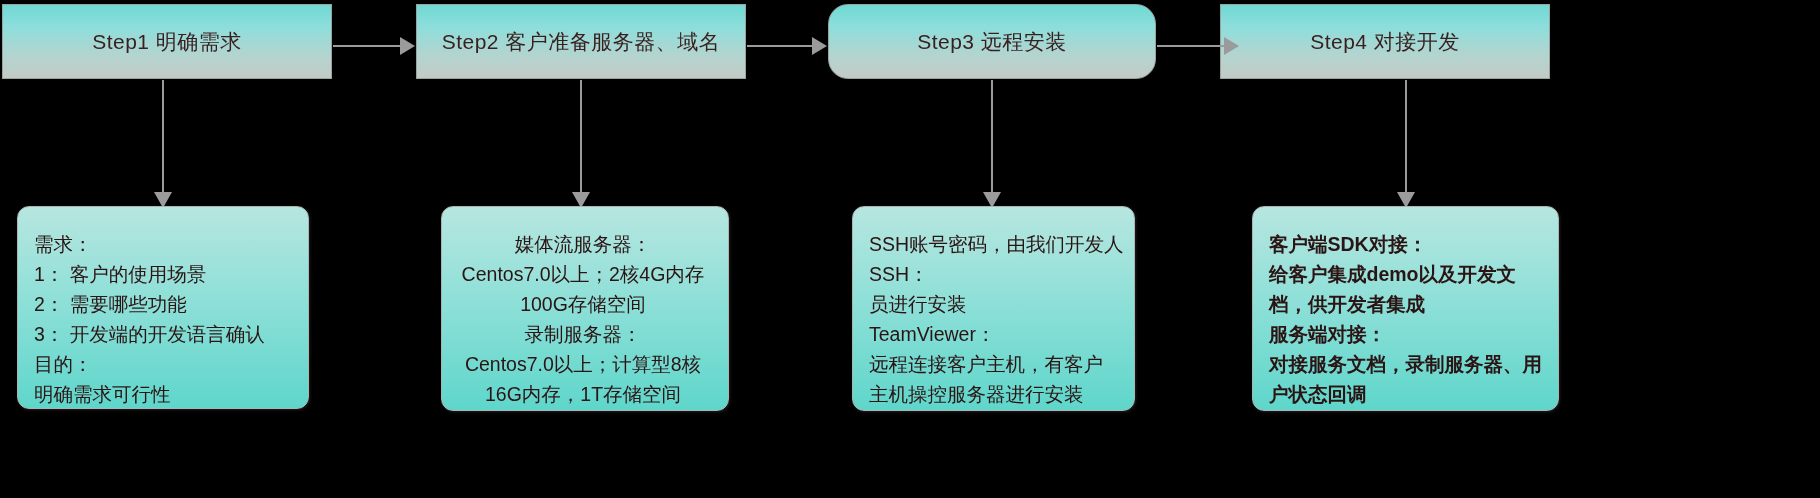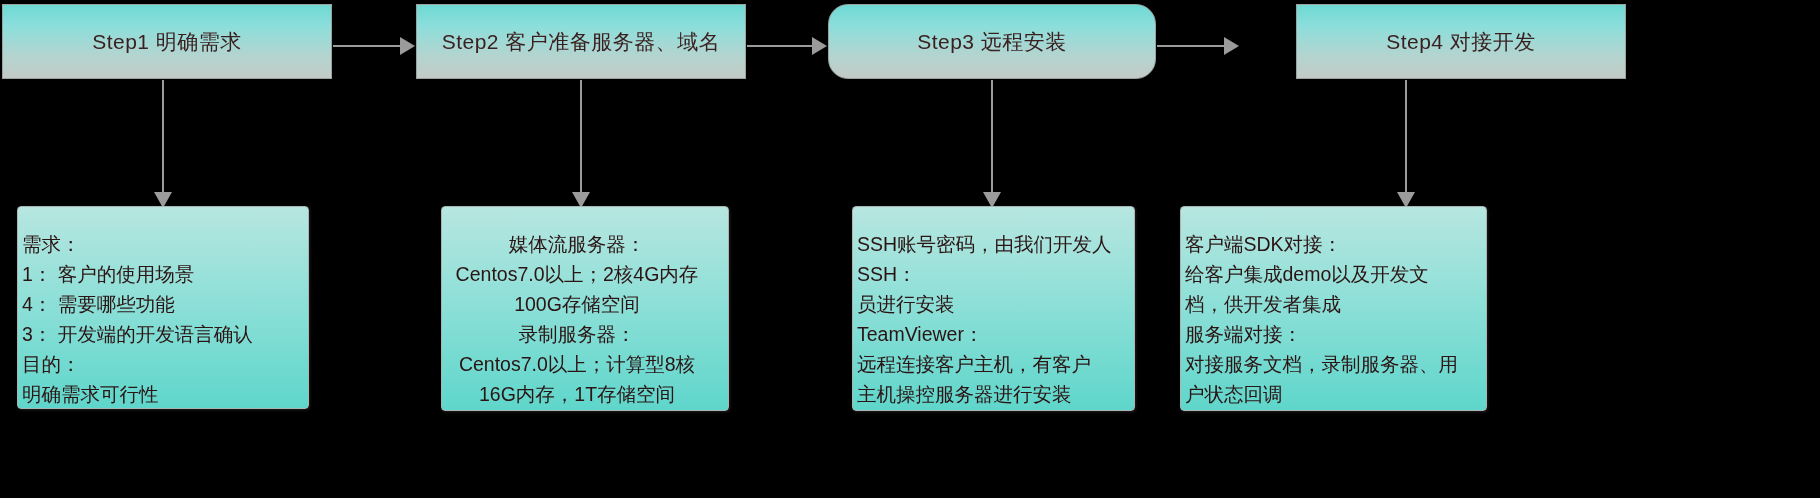--- a/index.html
+++ b/index.html
@@ -21,21 +21,21 @@
   }
   .step-label{
     font-size:21px;
     color:#3a1f1f;
     letter-spacing:0.5px;
     white-space:nowrap;
   }
   #step-0{left:2px;width:330px;}
   #step-1{left:416px;width:330px;}
   #step-2{left:828px;width:328px;border-radius:20px;}
-  #step-3{left:1296px;width:330px;text-align:right;}
+  #step-3{left:1220px;width:330px;text-align:right;}
 
   
   .h-arrow{position:absolute;top:41px;height:10px;}
   .h-arrow .line{
     position:absolute;left:0;top:4px;height:2px;background:#9b9b9b;
   }
   .h-arrow .head{
     position:absolute;top:-4px;right:0;
     width:0;height:0;
     border-top:9px solid transparent;
@@ -65,35 +65,35 @@
   #v-arrow-1{left:572px;}
   #v-arrow-2{left:983px;}
   #v-arrow-3{left:1397px;}
 
   
   .detail-card{
     position:absolute;
     top:206px;
     background:linear-gradient(180deg,#b7e6e0 0%,#8fe0d8 45%,#5fd6cb 100%);
     border:1px solid #a9b5b2;
-    border-radius:4px;
+    border-radius:12px;
     box-sizing:border-box;
-    padding:22px 20px 16px 4px;
+    padding:22px 20px 16px 16px;
     box-shadow:1px 1px 3px rgba(255,255,255,0.12);
   }
   .detail-line{
     font-size:19.5px;
     line-height:30px;
     color:#2b1414;
     white-space:nowrap;
   }
   #card-0{left:17px;width:292px;height:203px;}
   #card-1{left:441px;width:288px;height:205px;text-align:center;}
   #card-2{left:852px;width:283px;height:205px;}
-  #card-3{left:1180px;width:307px;height:205px;}
+  #card-3{left:1252px;width:307px;height:205px;font-weight:bold;}
 </style>
 </head>
 <body>
 
 <div class="canvas">
 
   <div class="step-box" id="step-0">
     <span class="step-label">Step1  明确需求</span>
   </div>
   <div class="step-box" id="step-1">
@@ -132,21 +132,21 @@
     <div class="head"></div>
   </div>
   <div class="v-arrow" id="v-arrow-3">
     <div class="line"></div>
     <div class="head"></div>
   </div>
 
   <div class="detail-card" id="card-0">
     <div class="detail-line">需求：</div>
     <div class="detail-line">1： 客户的使用场景</div>
-    <div class="detail-line">4： 需要哪些功能</div>
+    <div class="detail-line">2： 需要哪些功能</div>
     <div class="detail-line">3： 开发端的开发语言确认</div>
     <div class="detail-line">目的：</div>
     <div class="detail-line">明确需求可行性</div>
   </div>
 
   <div class="detail-card" id="card-1">
     <div class="detail-line">媒体流服务器：</div>
     <div class="detail-line">Centos7.0以上；2核4G内存</div>
     <div class="detail-line">100G存储空间</div>
     <div class="detail-line">录制服务器：</div>

